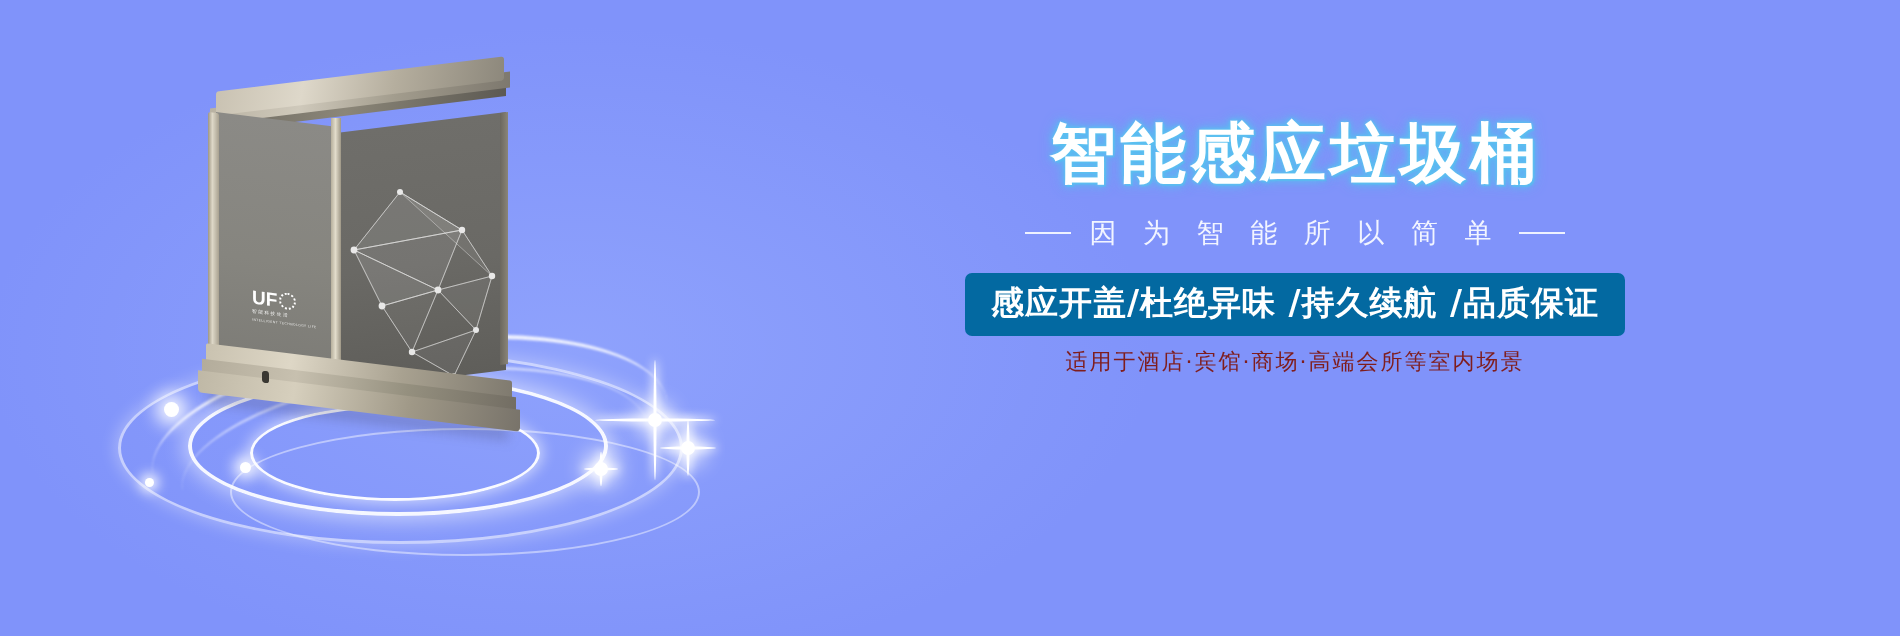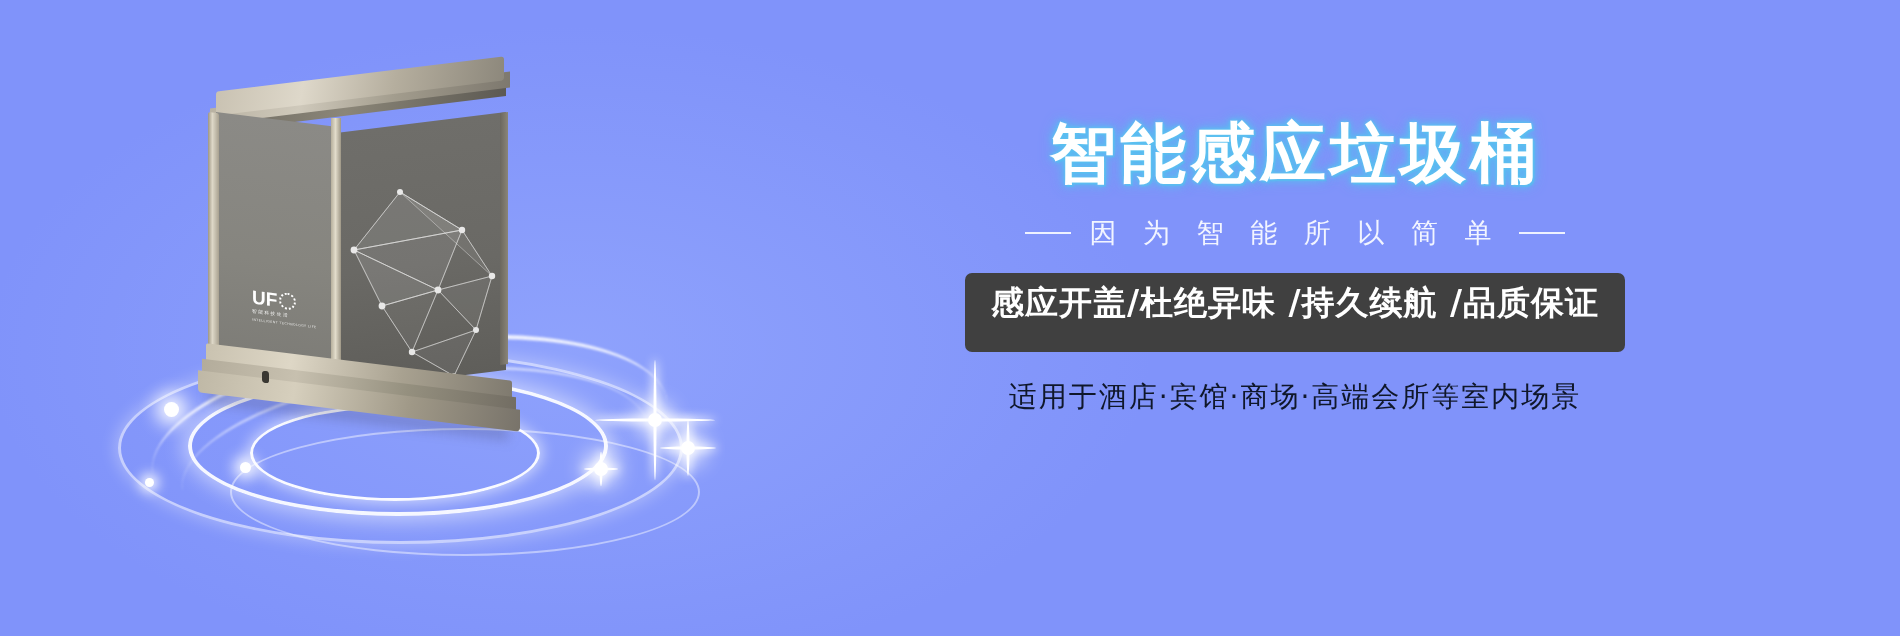--- a/index.html
+++ b/index.html
@@ -299,35 +299,35 @@
     width: 46px;
     height: 2px;
     background: #eef2ff;
     flex: 0 0 auto;
   }
   .subline .sub-text { display:inline-block; }
 
   .pill {
     margin: 22px auto 0;
     display: inline-block;
-    background: #404040;
+    background: #0369a1;
     color: #ffffff;
     font-size: 33px;
     font-weight: 700;
     letter-spacing: 1px;
-    padding: 11px 26px 29px;
+    padding: 11px 26px 13px;
     border-radius: 7px;
     white-space: nowrap;
     line-height: 1.18;
   }
 
   .scene {
-    margin-top: 26px;
-    font-size: 28px;
-    color: #0f172a;
+    margin-top: 11px;
+    font-size: 22px;
+    color: #7f1d1d;
     letter-spacing: 2px;
     white-space: nowrap;
   }
 </style>
 </head>
 <body>
 
 <div class="banner">
 
   <div class="bg-glow"></div>

